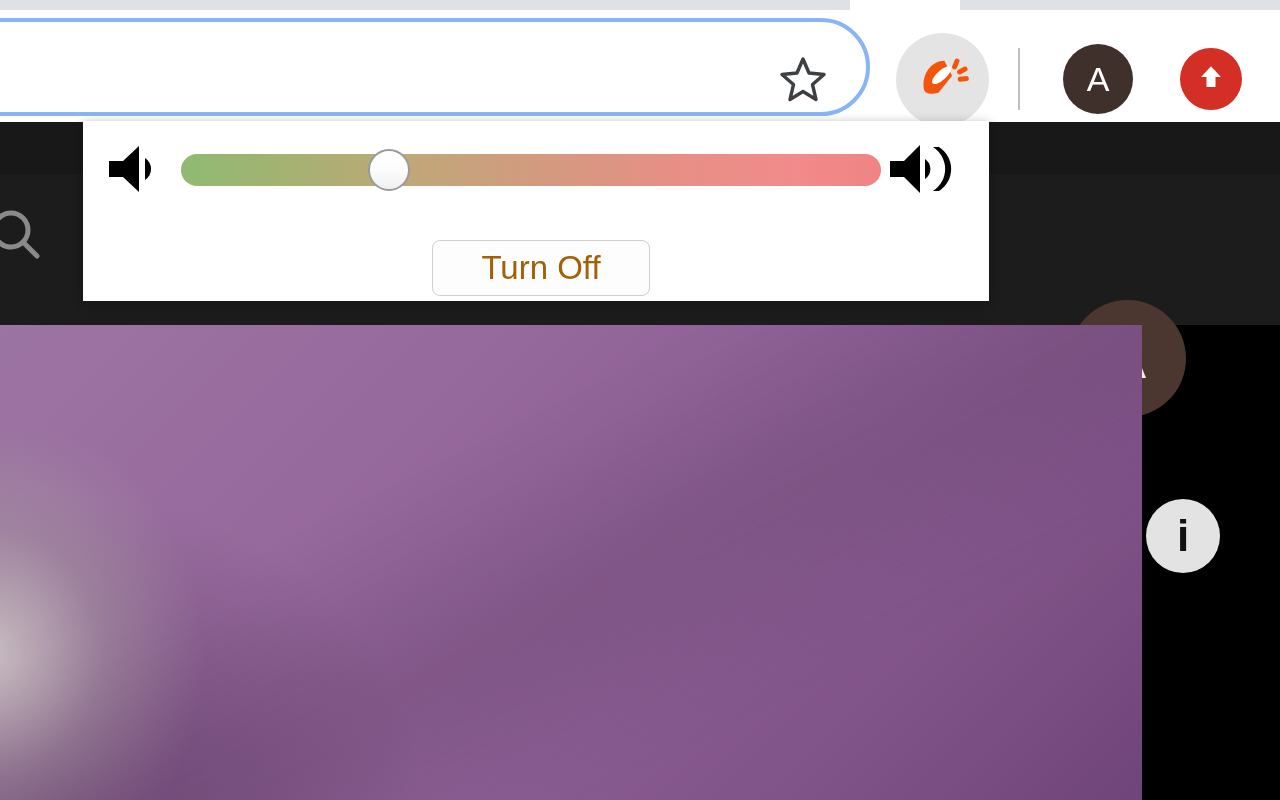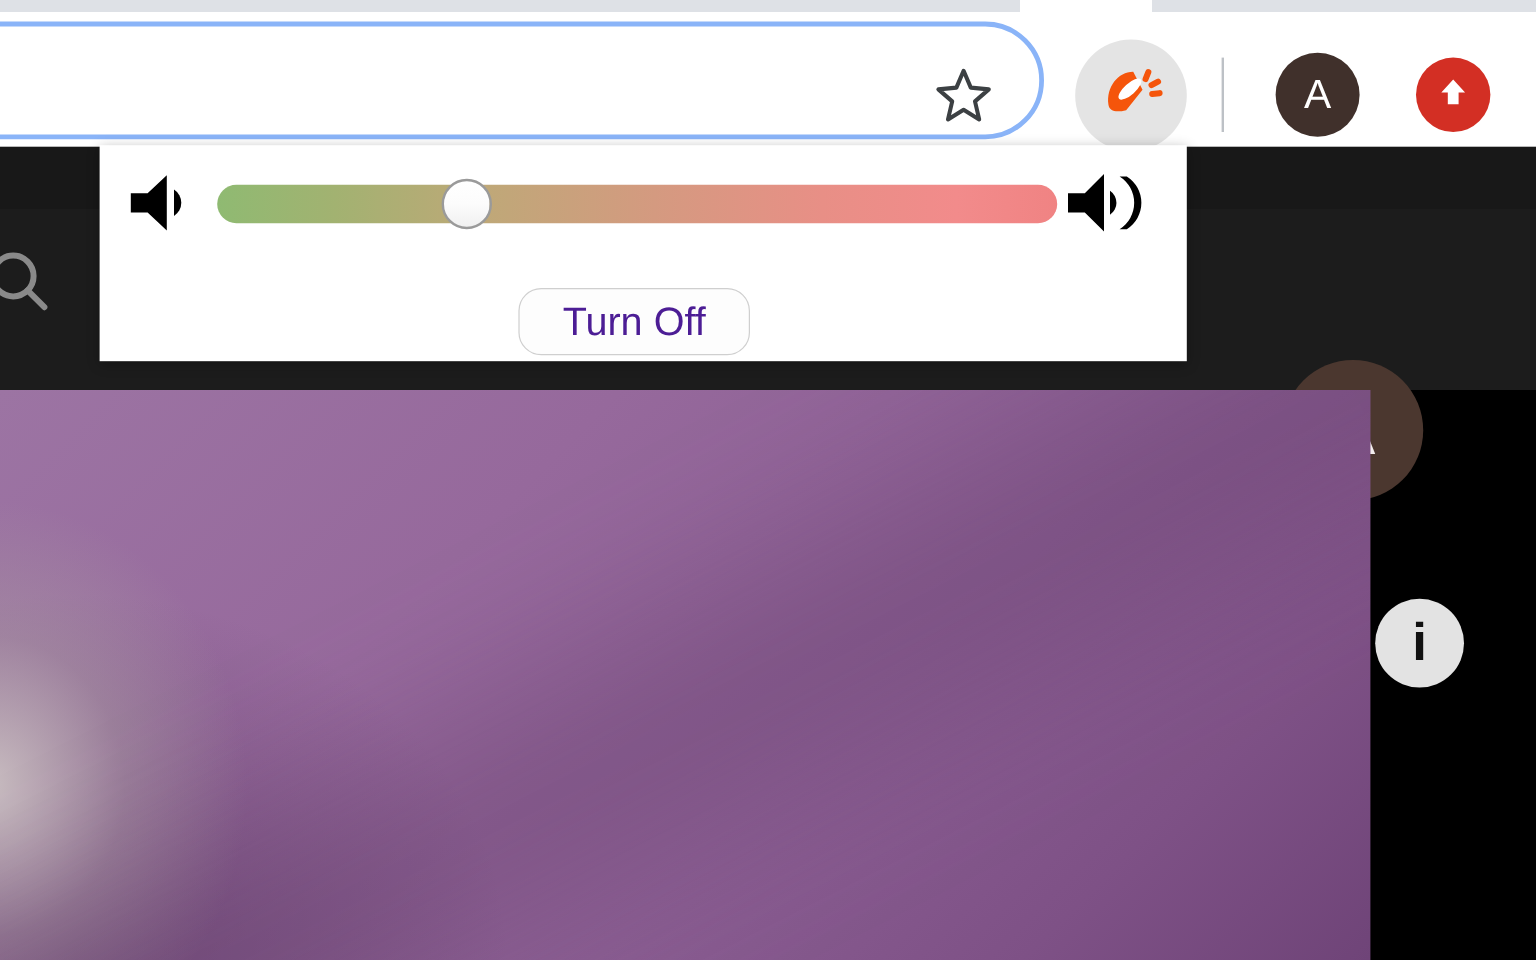--- a/index.html
+++ b/index.html
@@ -280,26 +280,26 @@
     border-radius: 50%;
     background: linear-gradient(180deg, #ffffff 0%, #fcfcfc 48%, #f0f0f0 100%);
     border: 2px solid #9a9a9a;
     box-sizing: border-box;
   }
 
   .turn-off-button {
     position: absolute;
     left: 349px;
     top: 119px;
-    width: 193px;
+    width: 218px;
     height: 56px;
     border: 1px solid #cfcfcf;
-    border-radius: 19px;
+    border-radius: 8px;
     background: #fdfdfd;
-    color: #4c1d95;
+    color: #a16207;
     font-size: 33px;
     font-family: "Liberation Sans", sans-serif;
     display: flex;
     align-items: center;
     justify-content: center;
     cursor: pointer;
     padding: 0;
   }
 </style>
 </head>

